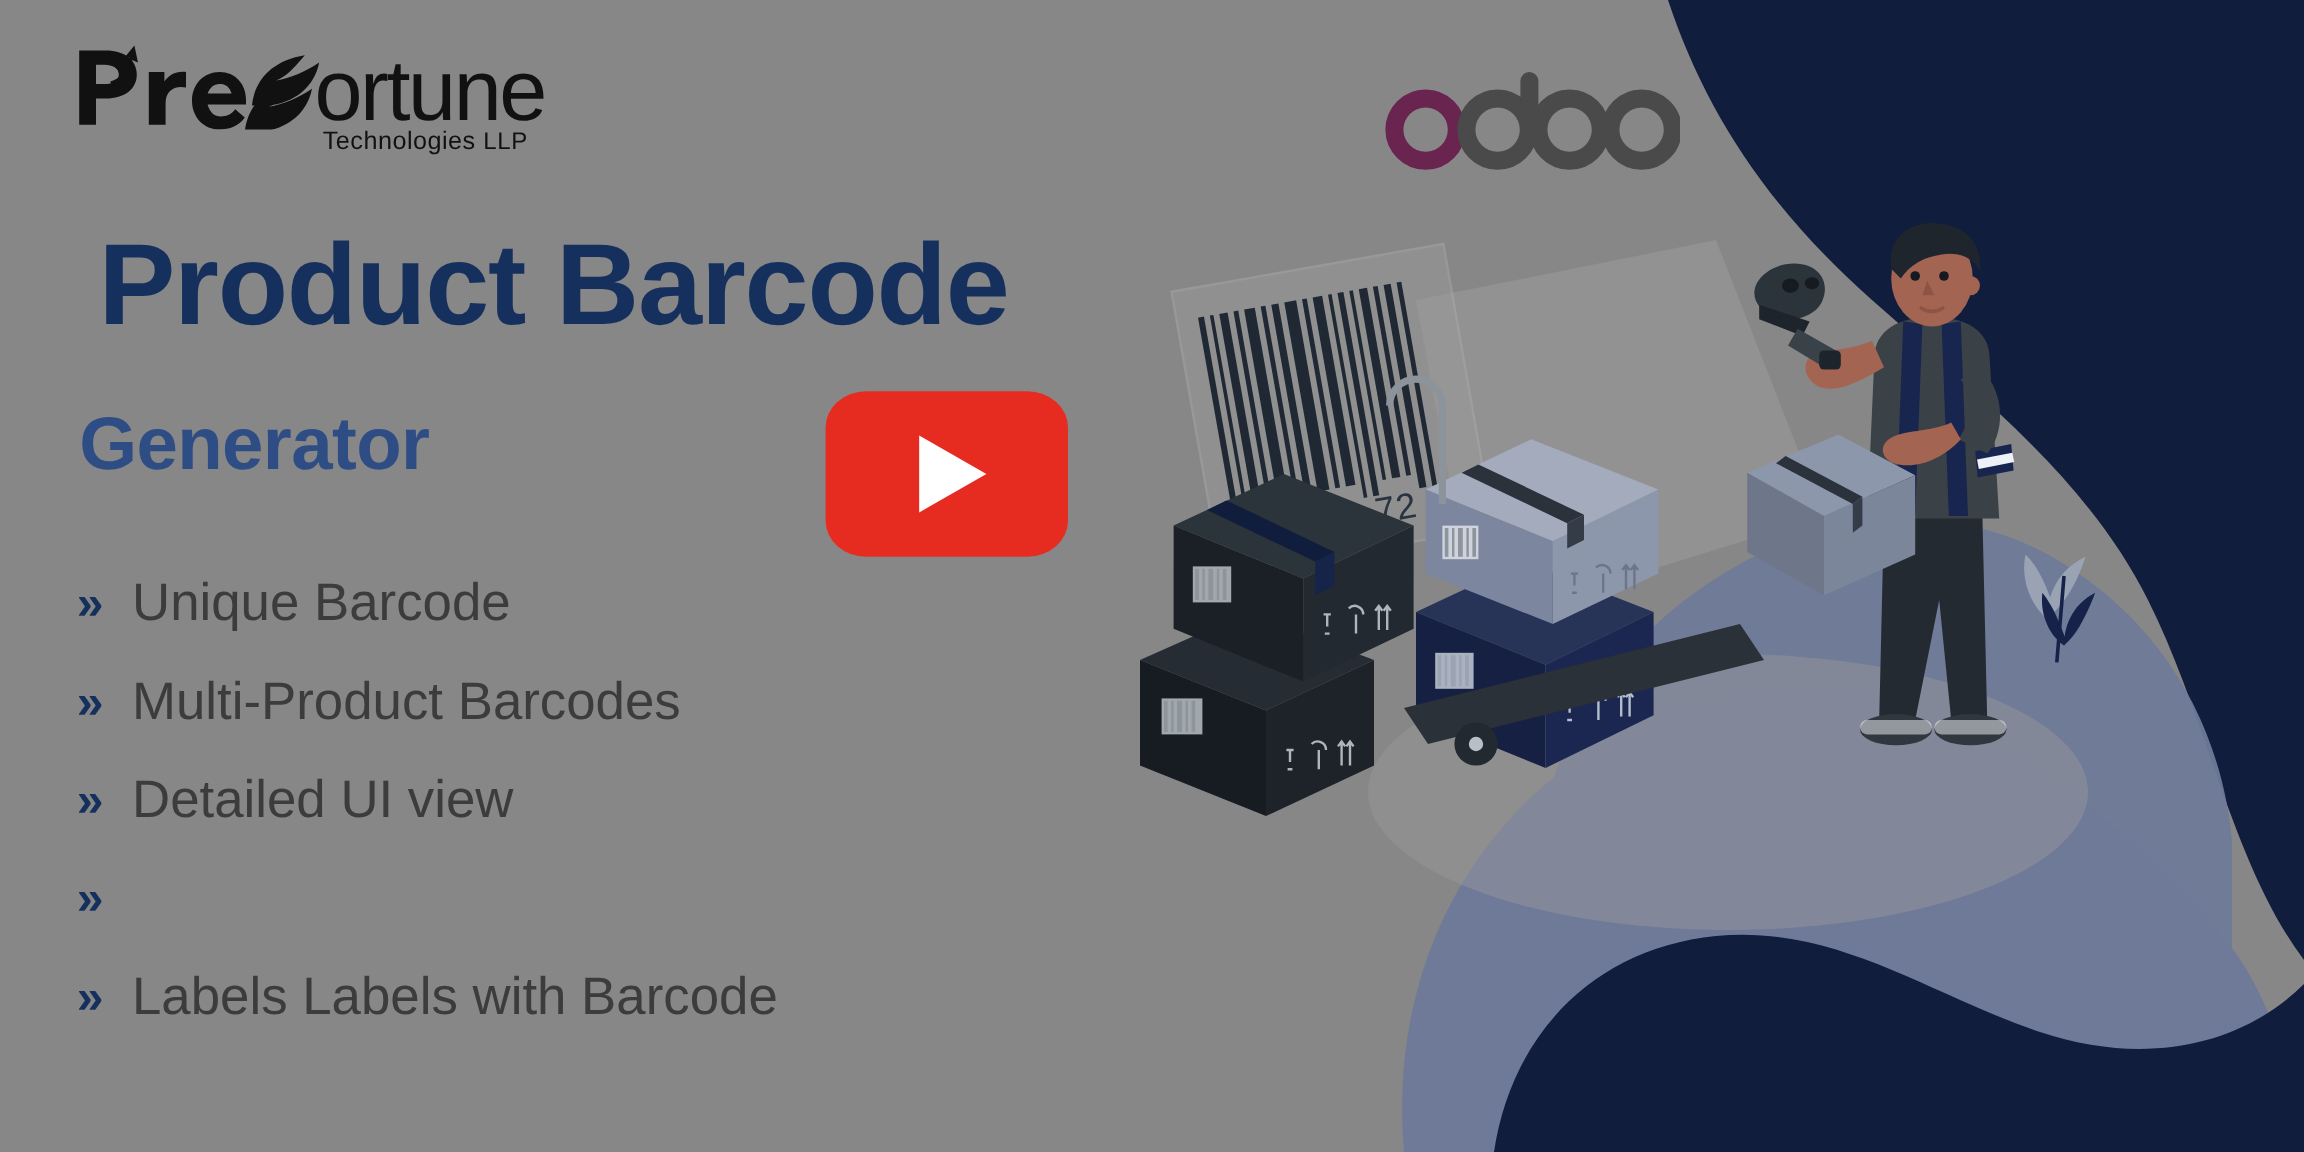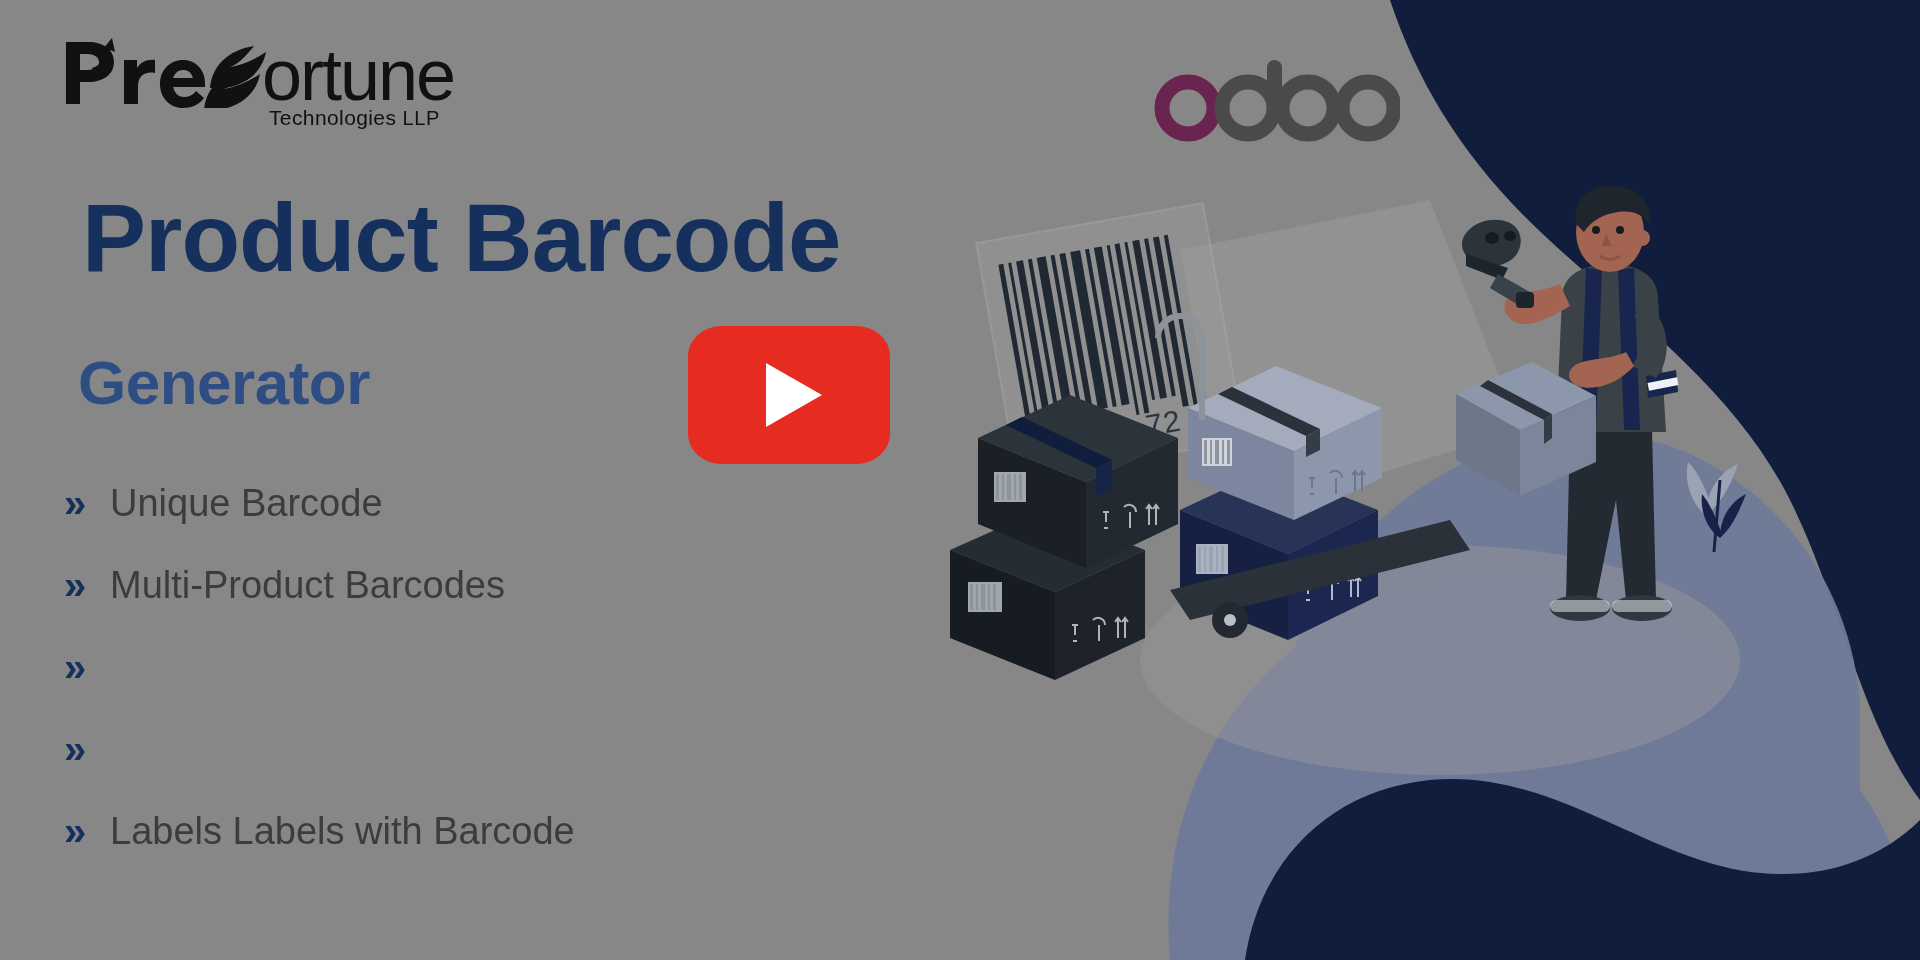--- a/index.html
+++ b/index.html
@@ -74,21 +74,21 @@
     font-weight: bold;
     line-height: 1.05;
     letter-spacing: -1px;
     color: #16305e;
     white-space: nowrap;
   }
   .title-sub {
     position: absolute;
     left: 66px;
     top: 340px;
-    margin: 12px;
+    margin: 0;
     font-family: "Liberation Sans Narrow", "Liberation Sans", sans-serif;
     font-size: 62px;
     font-weight: bold;
     line-height: 1;
     letter-spacing: -0.5px;
     color: #2f4d85;
     white-space: nowrap;
   }
 
   
@@ -111,21 +111,21 @@
     flex: 0 0 auto;
     width: 46px;
     color: #16305e;
     font-size: 40px;
     font-weight: bold;
     line-height: 1;
     letter-spacing: -3px;
   }
   .feature-label {
     color: #3c3c3c;
-    font-size: 38px;
+    font-size: 44px;
     line-height: 1;
     white-space: nowrap;
   }
 
   
   .play-button {
     position: absolute;
     left: 688px;
     top: 326px;
     width: 202px;
@@ -226,20 +226,21 @@
     <li class="feature-item">
       <span class="feature-chevron">»</span>
       <span class="feature-label">Unique Barcode</span>
     </li>
     <li class="feature-item">
       <span class="feature-chevron">»</span>
       <span class="feature-label">Multi-Product Barcodes</span>
     </li>
     <li class="feature-item">
       <span class="feature-chevron">»</span>
+      <span class="feature-label">Detailed UI view</span>
     </li>
     <li class="feature-item">
       <span class="feature-chevron">»</span>
     </li>
     <li class="feature-item">
       <span class="feature-chevron">»</span>
       <span class="feature-label">Labels Labels with Barcode</span>
     </li>
   </ul>
 

